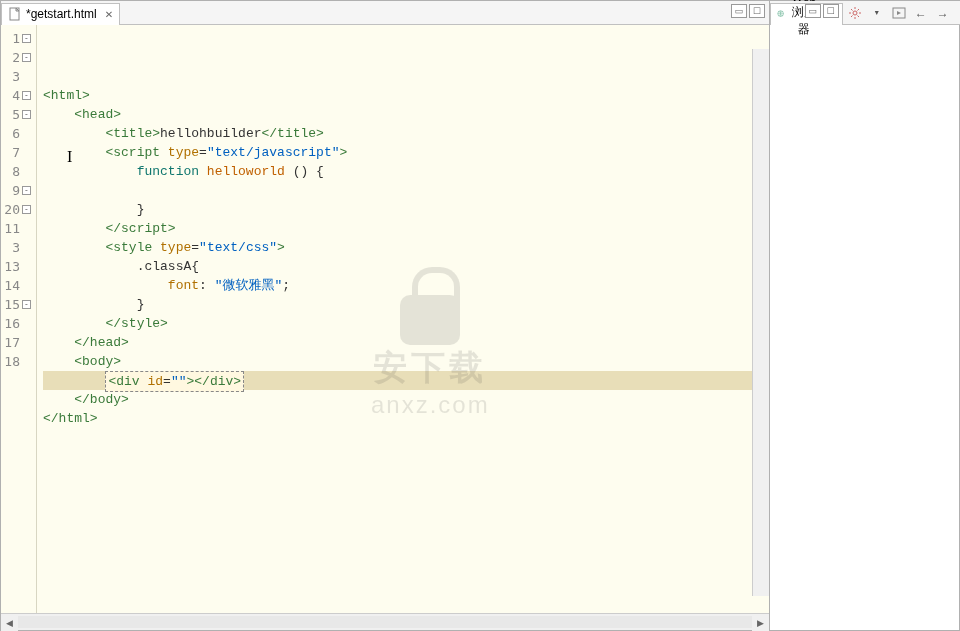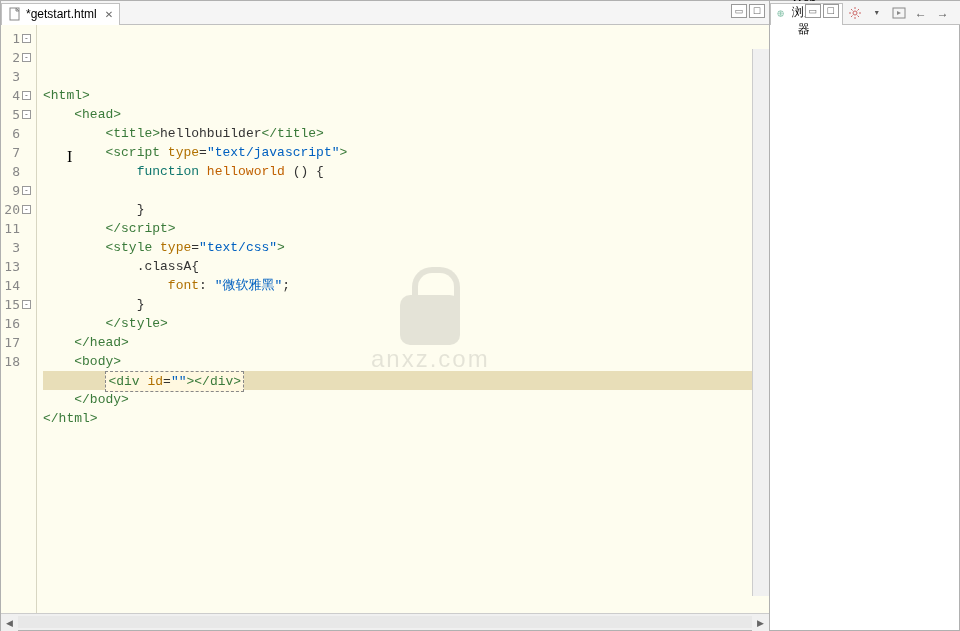--- a/index.html
+++ b/index.html
@@ -345,20 +345,23 @@
           <span>18</span>
           <span style="width: 9px; display: inline-block;"></span>
         </div>
       </div>
     <div class="code-area" id="code">
       
     <div class="code-line"><span class="tag-bracket">&lt;</span><span class="tag-name">html</span><span class="tag-bracket">&gt;</span></div><div class="code-line">    <span class="tag-bracket">&lt;</span><span class="tag-name">head</span><span class="tag-bracket">&gt;</span></div><div class="code-line">        <span class="tag-bracket">&lt;</span><span class="tag-name">title</span><span class="tag-bracket">&gt;</span><span>hellohbuilder</span><span class="tag-bracket">&lt;/</span><span class="tag-name">title</span><span class="tag-bracket">&gt;</span></div><div class="code-line">        <span class="tag-bracket">&lt;</span><span class="tag-name">script</span><span> </span><span class="attr-name">type</span><span>=</span><span class="attr-val">"text/javascript"</span><span class="tag-bracket">&gt;</span></div><div class="code-line">            <span class="keyword">function</span><span> </span><span class="funcname">helloworld</span><span> () {</span></div><div class="code-line">            </div><div class="code-line">            <span>}</span></div><div class="code-line">        <span class="tag-bracket">&lt;/</span><span class="tag-name">script</span><span class="tag-bracket">&gt;</span></div><div class="code-line">        <span class="tag-bracket">&lt;</span><span class="tag-name">style</span><span> </span><span class="attr-name">type</span><span>=</span><span class="attr-val">"text/css"</span><span class="tag-bracket">&gt;</span></div><div class="code-line">            <span>.classA{</span></div><div class="code-line">                <span class="attr-name">font</span><span>: </span><span class="string">"微软雅黑"</span><span>;</span></div><div class="code-line">            <span>}</span></div><div class="code-line">        <span class="tag-bracket">&lt;/</span><span class="tag-name">style</span><span class="tag-bracket">&gt;</span></div><div class="code-line">    <span class="tag-bracket">&lt;/</span><span class="tag-name">head</span><span class="tag-bracket">&gt;</span></div><div class="code-line">    <span class="tag-bracket">&lt;</span><span class="tag-name">body</span><span class="tag-bracket">&gt;</span></div><div class="code-line highlighted">        <span class="sel-box"><span class="tag-bracket">&lt;</span><span class="tag-name">div</span><span> </span><span class="attr-name">id</span><span>=</span><span class="attr-val">""</span><span class="tag-bracket">&gt;</span><span class="tag-bracket">&lt;/</span><span class="tag-name">div</span><span class="tag-bracket">&gt;</span></span></div><div class="code-line">    <span class="tag-bracket">&lt;/</span><span class="tag-name">body</span><span class="tag-bracket">&gt;</span></div><div class="code-line"><span class="tag-bracket">&lt;/</span><span class="tag-name">html</span><span class="tag-bracket">&gt;</span></div><span class="cursor-caret">I</span></div>
     <div class="scrollbar-v"></div>
     <div class="watermark">
       <div class="lock-body"></div>
+      <div style="display:flex;align-items:center;gap:6px;justify-content:center">
+        <span class="cn">安下载</span>
+      </div>
       <div class="en">anxz.com</div>
     </div>
   </div>
   <div class="scrollbar-h">
     <span class="arrow" style="left:0">◀</span>
     <div class="track"></div>
     <span class="arrow" style="right:0">▶</span>
   </div>
 </div>
 

